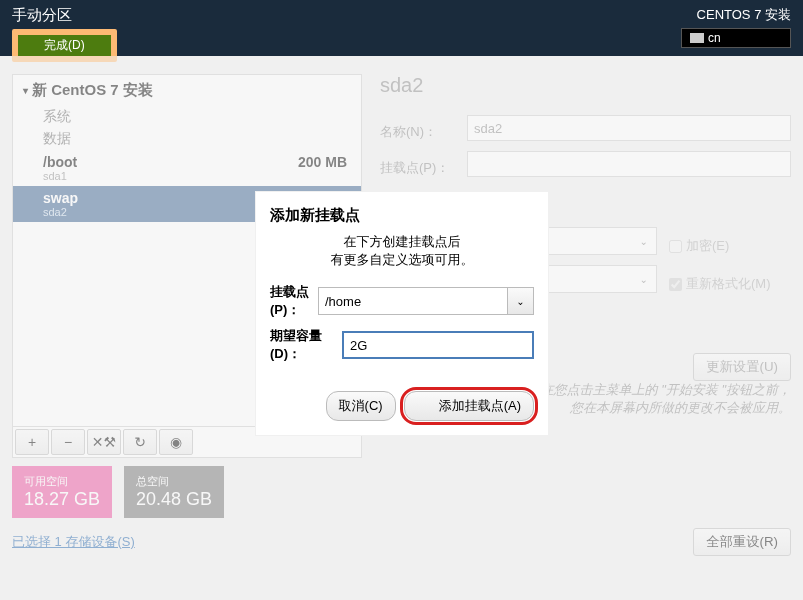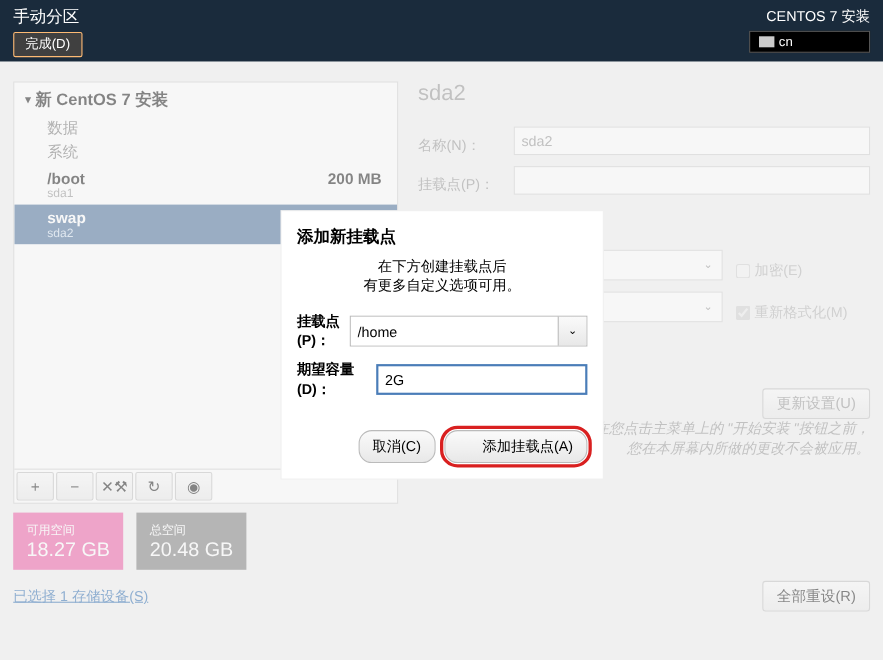--- a/index.html
+++ b/index.html
@@ -1,20 +1,20 @@
 <!DOCTYPE html>
 <html><head>
 <meta charset="utf-8">
 <style>
 * { box-sizing: border-box; margin: 0; padding: 0; }
 body { font-family: sans-serif; font-size: 13px; width: 803px; height: 600px; overflow: hidden; background: #f0f0f0; position: relative; }
 .header { background: #1a2b3c; color: #fff; padding: 6px 12px; display: flex; justify-content: space-between; align-items: flex-start; height: 56px; }
 .header-left { display: flex; flex-direction: column; gap: 4px; }
 .header-title { font-size: 15px; }
-.done-btn { background: #404040; color: #fff; border: 1px solid #fdba74; padding: 2px 10px; font-size: 12px; cursor: pointer; border-radius: 2px; width: fit-content; }
+.done-btn { background: #4d7c0f; color: #fff; border: 6px solid #fdba74; padding: 2px 26px; font-size: 12px; cursor: pointer; border-radius: 2px; width: fit-content; }
 .header-right { display: flex; flex-direction: column; align-items: flex-end; gap: 4px; }
 .header-sub { font-size: 13px; }
 .lang-ind { background: #000; border: 1px solid #555; padding: 2px 8px; display: flex; align-items: center; gap: 4px; font-size: 12px; width: 110px; }
 .kbd-icon { width: 14px; height: 10px; background: #ccc; display: inline-block; }
 .main { display: flex; padding: 18px 12px 8px 12px; gap: 18px; height: 410px; }
 .left-panel { width: 350px; border: 1px solid #ccc; background: #fff; display: flex; flex-direction: column; }
 .tree { flex: 1; overflow: auto; }
 .tree-header { padding: 6px 10px; font-weight: bold; font-size: 15px; display: flex; align-items: center; gap: 4px; }
 .expand-icon { font-size: 10px; }
 .tree-sub { padding: 2px 10px 2px 30px; color: #666; font-size: 14px; }
@@ -79,22 +79,22 @@
   </div>
 </div>
 
 <div class="main">
   <div class="left-panel">
     <div class="tree">
       <div class="tree-header">
         <span class="expand-icon">▾</span>
         <span>新 CentOS 7 安装</span>
       </div>
+      <div class="tree-sub">系统</div>
       <div class="tree-sub">数据</div>
-      <div class="tree-sub">系统</div>
       <div class="partition">
         <div class="part-left">
           <div class="part-name">/boot</div>
           <div class="part-dev">sda1</div>
         </div>
         <div class="part-size">200 MB</div>
       </div>
       <div class="partition selected">
         <div class="part-left">
           <div class="part-name">swap</div>

